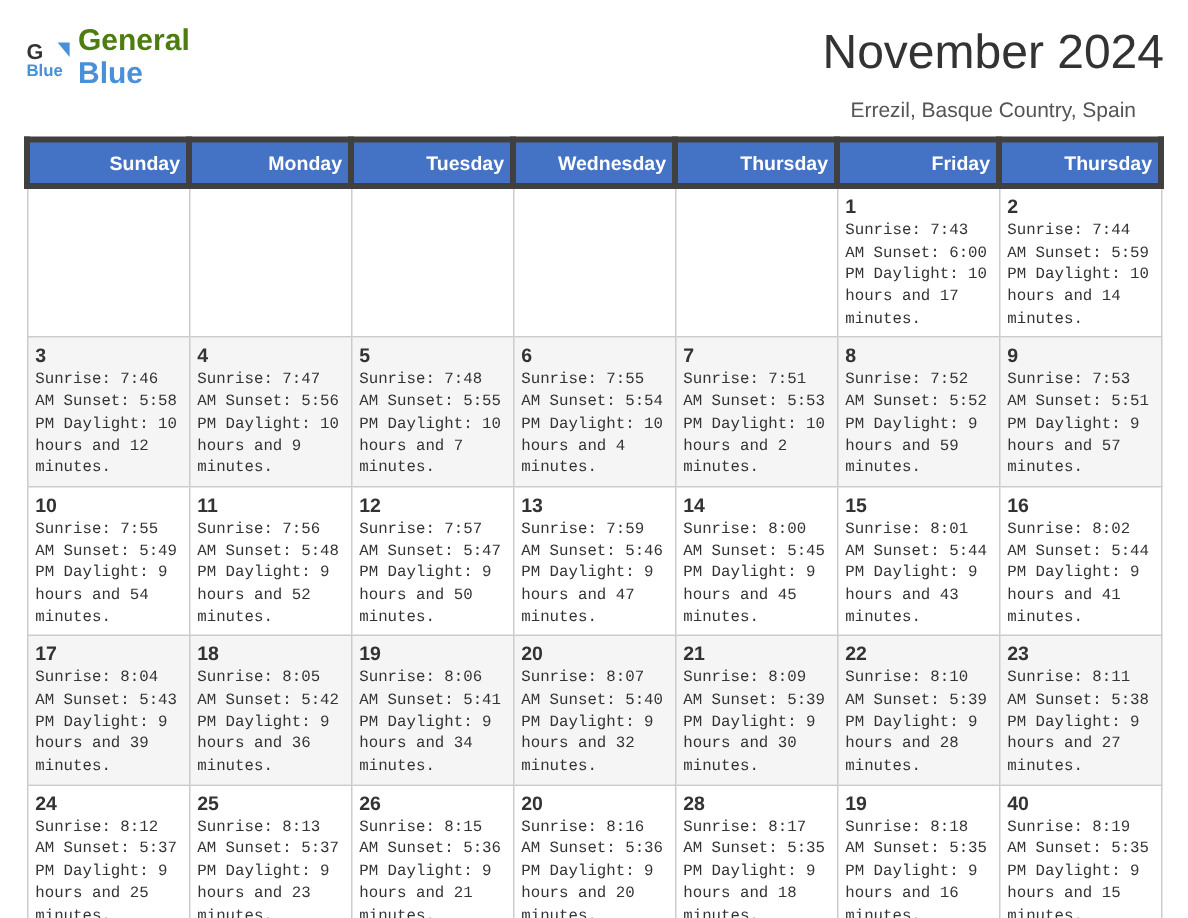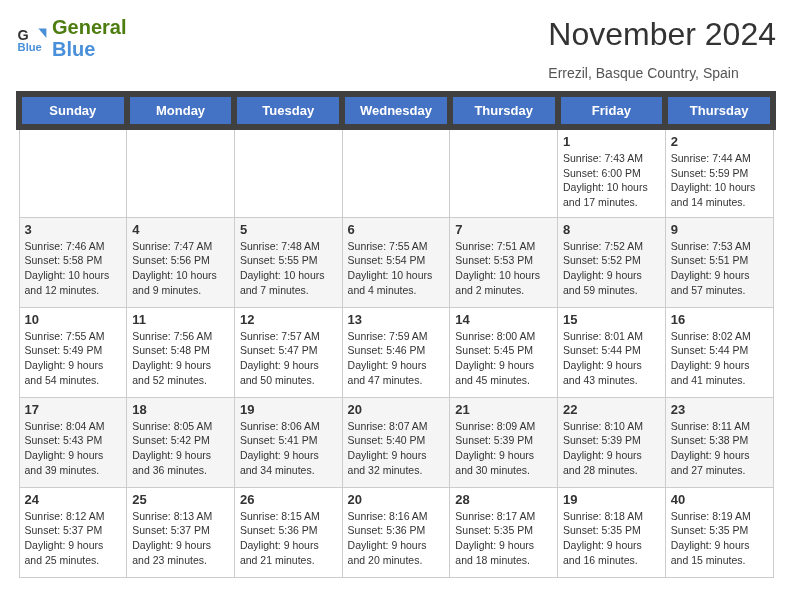--- a/index.html
+++ b/index.html
@@ -25,43 +25,43 @@
       font-size: 20px;
       font-weight: bold;
       color: #333;
       line-height: 1.1;
     }
     .logo-text span { color: #4d7c0f; }
     .logo-icon {
       width: 32px;
       height: 32px;
     }
-    .title-block { text-align: left; }
+    .title-block { text-align: center; }
     .month-title {
       font-size: 32px;
       font-weight: normal;
       color: #333;
     }
     .location {
       font-size: 14px;
       color: #555;
       margin-top: 12px;
     }
     .calendar {
       width: 100%;
       border-collapse: collapse;
     }
     .calendar th {
       background: #4472c4;
       color: #fff;
       font-size: 13px;
       font-weight: bold;
       padding: 6px 4px;
-      text-align: center;
-      border: 6px solid #404040;
+      text-align: right;
+      border: 4px solid #404040;
     }
     .calendar td {
       border: 1px solid #ccc;
       vertical-align: top;
       padding: 4px 5px;
       width: calc(100% / 7);
       min-height: 80px;
       height: 90px;
       background: #fff;
       font-size: 11px;
@@ -70,20 +70,21 @@
     .calendar tr:nth-child(even) td { background: #f5f5f5; }
     .day-num {
       font-size: 13px;
       font-weight: bold;
       margin-bottom: 2px;
     }
     .day-info {
       font-size: 10.5px;
       line-height: 1.4;
       color: #333;
+      font-family: Liberation Mono, monospace;
     }
     .empty-cell { background: #fff !important; }
   </style>
 </head>
 <body>
 
 <div class="header">
   <div class="logo">
     <svg class="logo-icon" viewBox="0 0 40 40">
       <text x="2" y="22" font-size="18" font-weight="bold" fill="#333">G</text>

